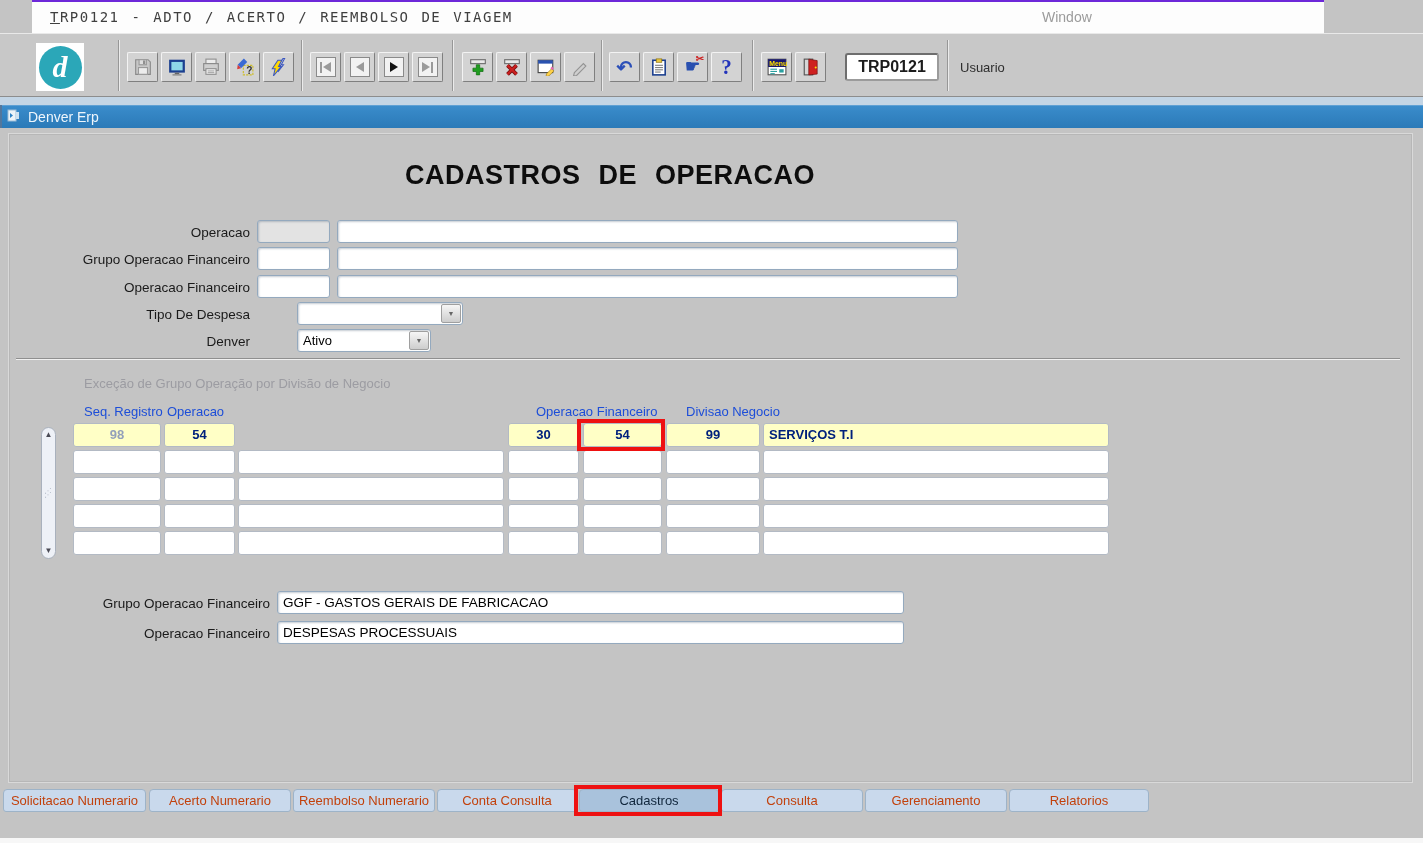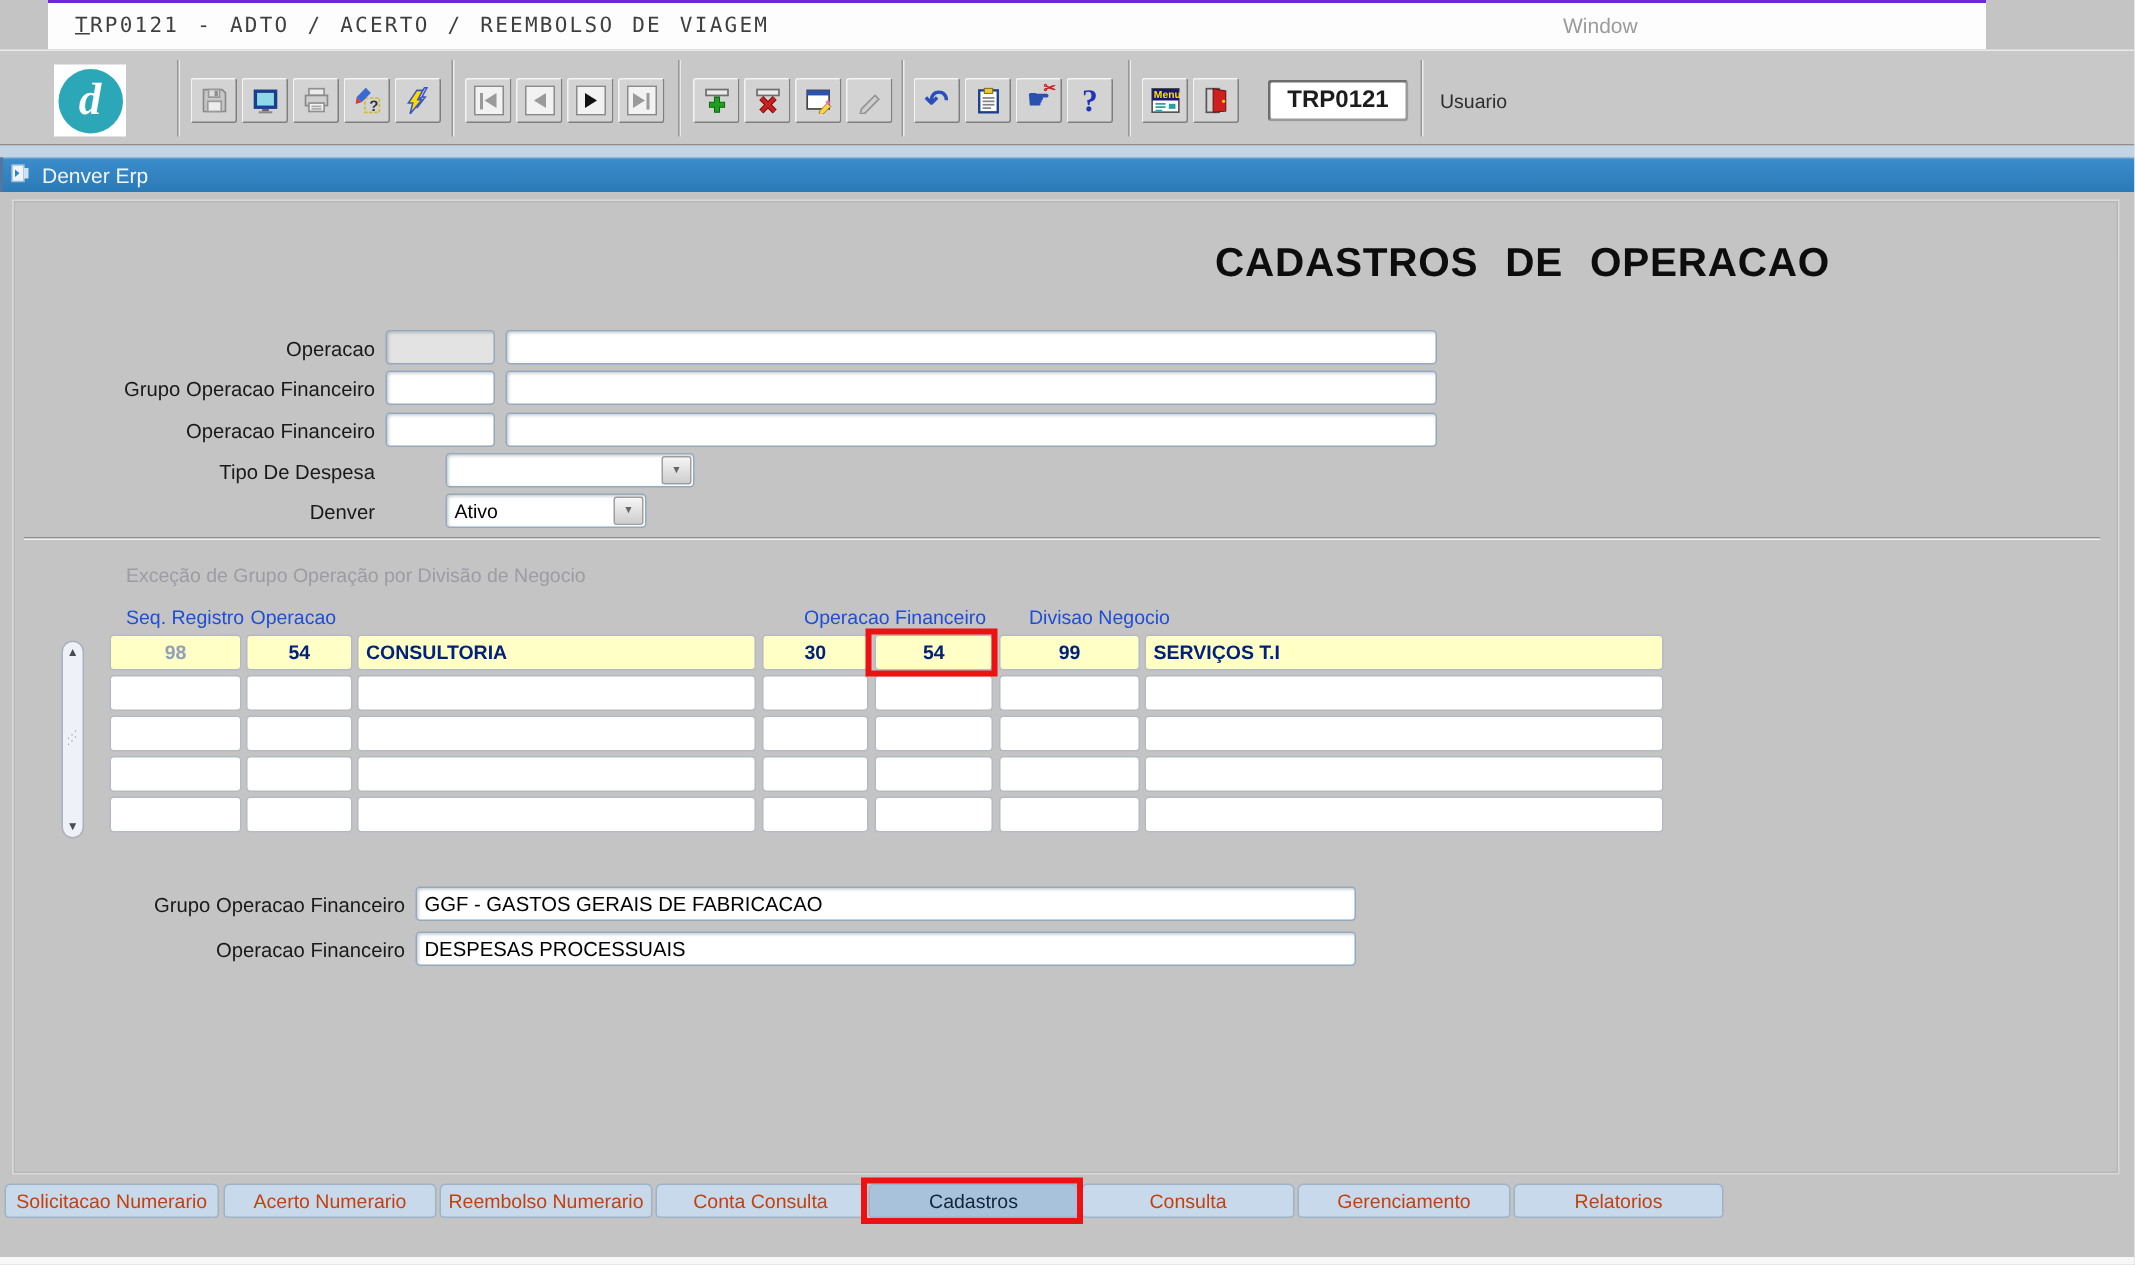--- a/index.html
+++ b/index.html
@@ -50,21 +50,21 @@
   .titlebar{position:absolute;left:0;top:105px;width:1423px;height:23px;
         background:linear-gradient(#3a8ccb,#2b7ab8);color:#eef6fc;font-size:14px;
         display:flex;align-items:center;box-sizing:border-box;border-top:1px solid #5ea0d4;}
   .titlebar .tb-icon{margin:0 8px 0 7px;}
   .leftedge{position:absolute;left:0;top:105px;width:2px;height:733px;background:#53779c;}
 
   
   .content{position:absolute;left:0;top:128px;width:1423px;height:710px;background:#c4c4c4;}
   .innerpanel{position:absolute;left:8px;top:5px;width:1405px;height:650px;
         border:1px solid #d9d9d9;box-shadow:inset 0 0 0 1px #b7b7b7;box-sizing:border-box;}
-  .form-title{position:absolute;left:0;top:32px;width:1220px;text-align:right;
+  .form-title{position:absolute;left:0;top:32px;width:1220px;text-align:center;
         font-size:27px;font-weight:bold;color:#0d0d0d;letter-spacing:.5px;word-spacing:10px;}
   .flabel{position:absolute;left:0;width:250px;text-align:right;font-size:13.5px;color:#1a1a1a;}
   .inp{position:absolute;background:#fff;border:1px solid #94a9be;border-radius:3px;
         box-shadow:inset 1px 1px 2px rgba(90,105,125,.35);box-sizing:border-box;
         font-size:13.5px;color:#000;line-height:21px;padding-left:5px;}
   .inp.ro{background:#e3e3e3;}
   .combo{position:absolute;background:#fff;border:1px solid #94a9be;border-radius:3px;
         box-shadow:inset 1px 1px 2px rgba(90,105,125,.35);box-sizing:border-box;
         font-size:13px;line-height:21px;padding-left:5px;color:#000;margin-left:40px;}
   .ddbtn{position:absolute;right:1px;top:1px;bottom:1px;width:18px;
@@ -309,21 +309,20 @@
     <div class="ghead" style="left:686px">Divisao Negocio</div>
 
     <div class="vscroll">
       <span class="sarrow">▲</span>
       <span class="sgrip">⋰<br>⋰</span>
       <span class="sarrow">▼</span>
     </div>
 
     <div class="gcell hl gc1 gr1 cgray">98</div>
     <div class="gcell hl gc2 gr1">54</div>
-    <div class="gcell hl gc3 gr1 ctext">CONSULTORIA</div>
     <div class="gcell hl gc4 gr1">30</div>
     <div class="gcell hl gc5 gr1">54</div>
     <div class="gcell hl gc6 gr1">99</div>
     <div class="gcell hl gc7 gr1 ctext">SERVIÇOS T.I</div>
 
     <div class="gcell gc1 gr2"></div>
     <div class="gcell gc2 gr2"></div>
     <div class="gcell gc3 gr2"></div>
     <div class="gcell gc4 gr2"></div>
     <div class="gcell gc5 gr2"></div>

